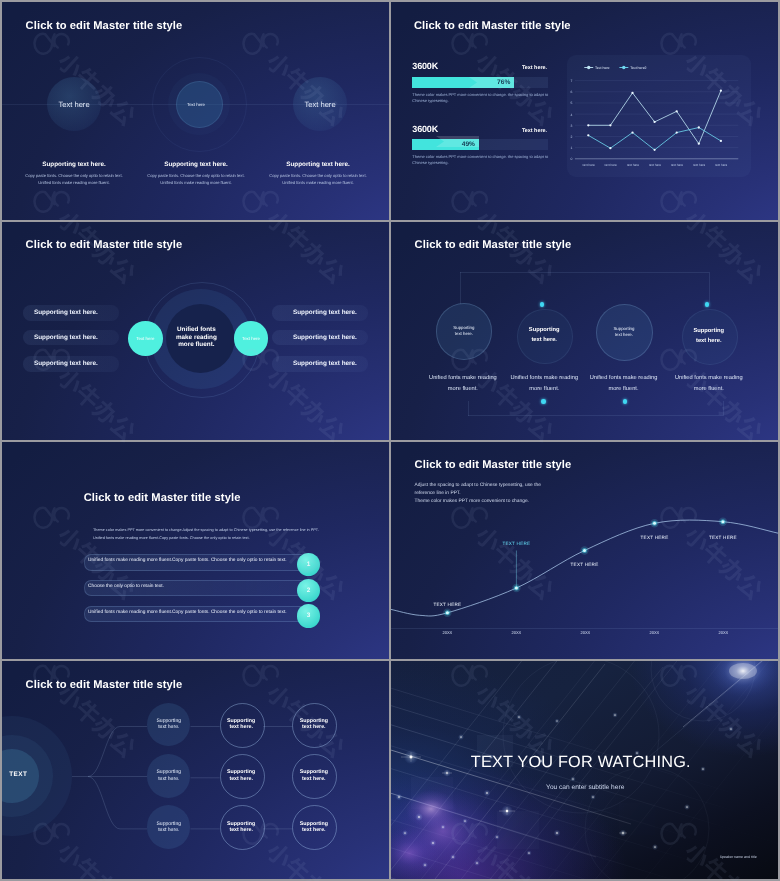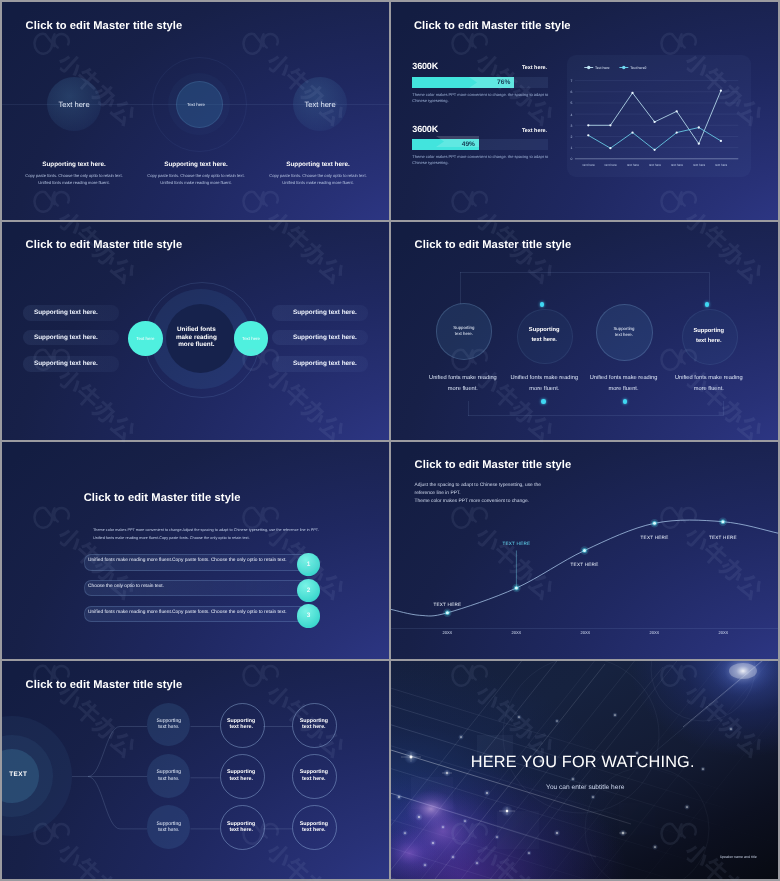--- a/index.html
+++ b/index.html
@@ -572,21 +572,21 @@
           <line x1="116" y1="146" x2="116" y2="154" stroke="#ffffff" stroke-opacity="0.4" stroke-width="0.45"></line>
           <line x1="51" y1="112" x2="61" y2="112" stroke="#ffffff" stroke-opacity="0.5" stroke-width="0.45"></line>
           <line x1="56" y1="109.5" x2="56" y2="114.5" stroke="#ffffff" stroke-opacity="0.4" stroke-width="0.45"></line>
           <line x1="228" y1="172" x2="236" y2="172" stroke="#ffffff" stroke-opacity="0.5" stroke-width="0.45"></line>
           <line x1="232" y1="170" x2="232" y2="174" stroke="#ffffff" stroke-opacity="0.4" stroke-width="0.45"></line>
           <ellipse cx="352" cy="10" rx="34" ry="26" fill="url(#g8flare)"></ellipse>
           <ellipse cx="352" cy="10" rx="14" ry="8" fill="#ffffff" opacity="0.28"></ellipse>
           <line x1="292" y1="66" x2="378" y2="-6" stroke="#e6eeff" stroke-opacity="0.26" stroke-width="1.0"></line>
           <line x1="246" y1="106" x2="386" y2="-12" stroke="#cfe0ff" stroke-opacity="0.11" stroke-width="0.7"></line>
         </svg>
-      <div class="t8" style="left:79.8px;top:91.7px;">HERE YOU FOR WATCHING.</div>
+      <div class="t8" style="left:79.8px;top:91.7px;">TEXT YOU FOR WATCHING.</div>
       <div class="sub8" style="left:155.1px;top:122.6px;">You can enter subtitle here</div>
       <div class="spk" style="left:328.7px;top:193.5px;">Speaker name and title</div>
     </div>
 
   </div>
 
   <svg class="wmlayer" viewBox="0 0 780 881" width="780" height="881">
     <defs>
       <g id="wm-logo" fill="none" stroke="currentColor" stroke-width="2.5" stroke-linecap="round" stroke-linejoin="round">
         <path d="M 11.5 1.6 C 6.0 0.2 1.3 4.5 1.0 10.4 C 0.7 16.6 5.0 21.6 10.3 21.2 C 15.2 20.8 18.6 16.4 18.6 11.2 C 18.6 7.2 19.4 4.3 21.0 1.9"></path>

